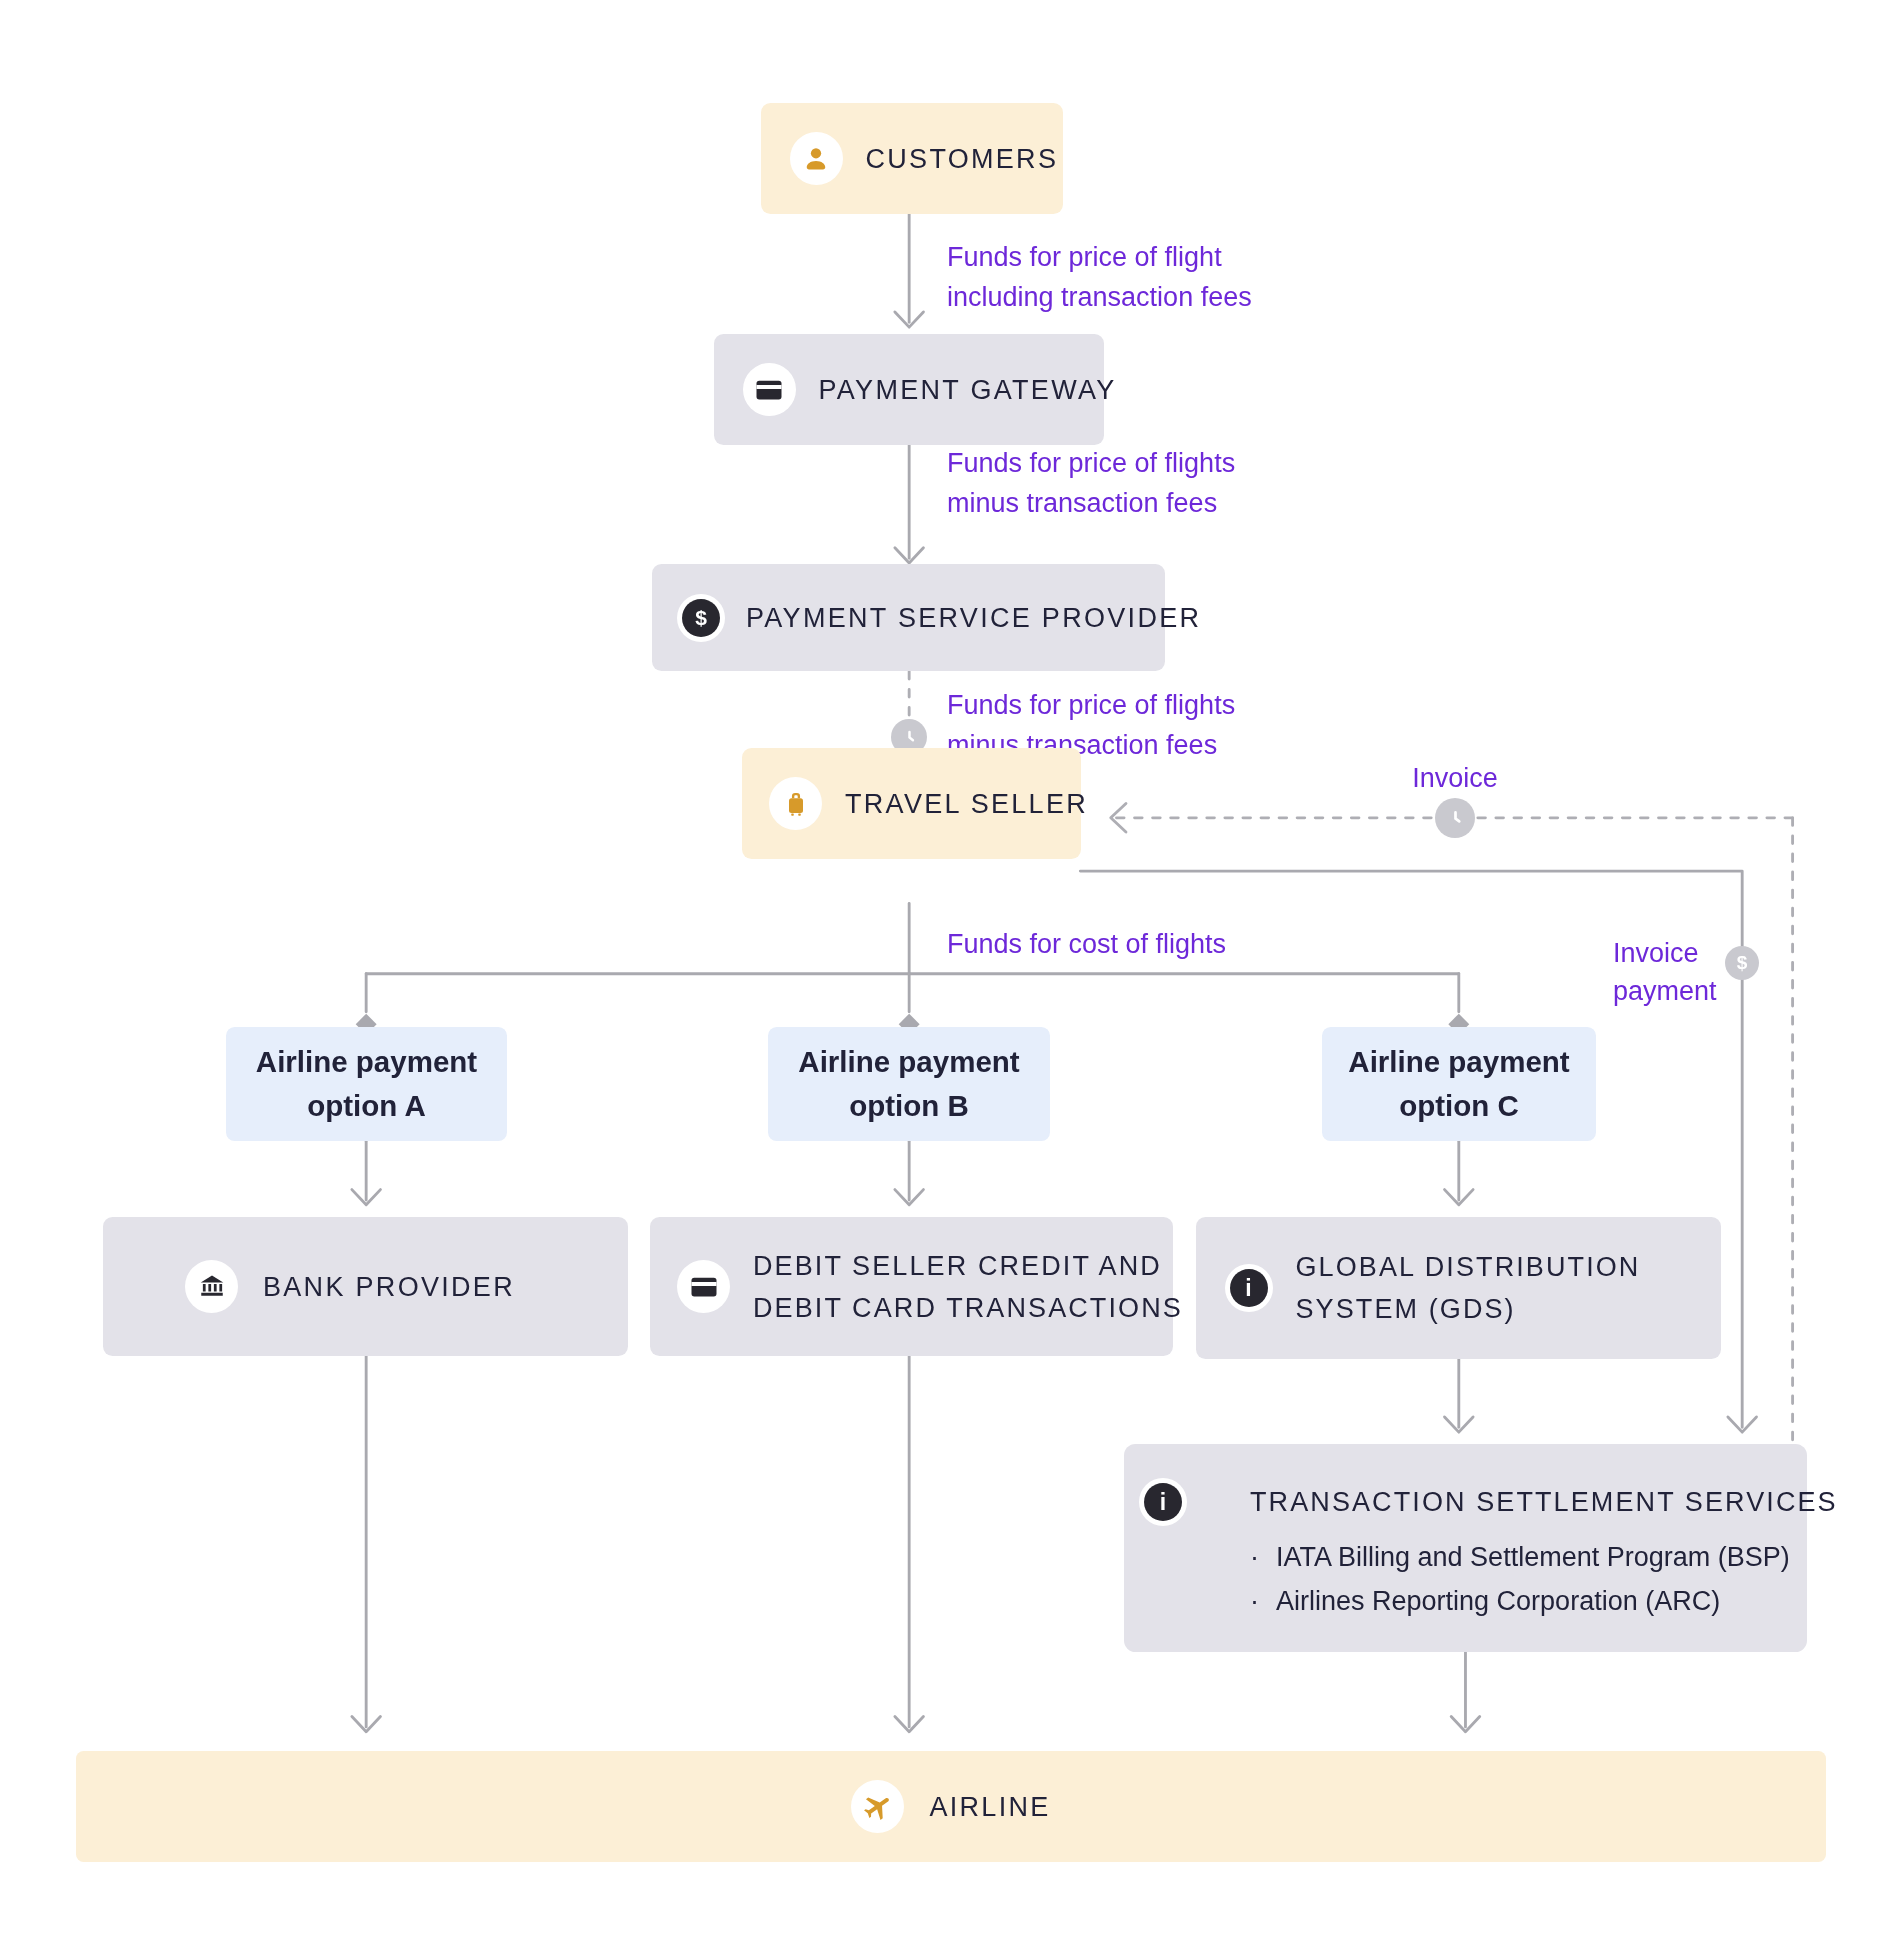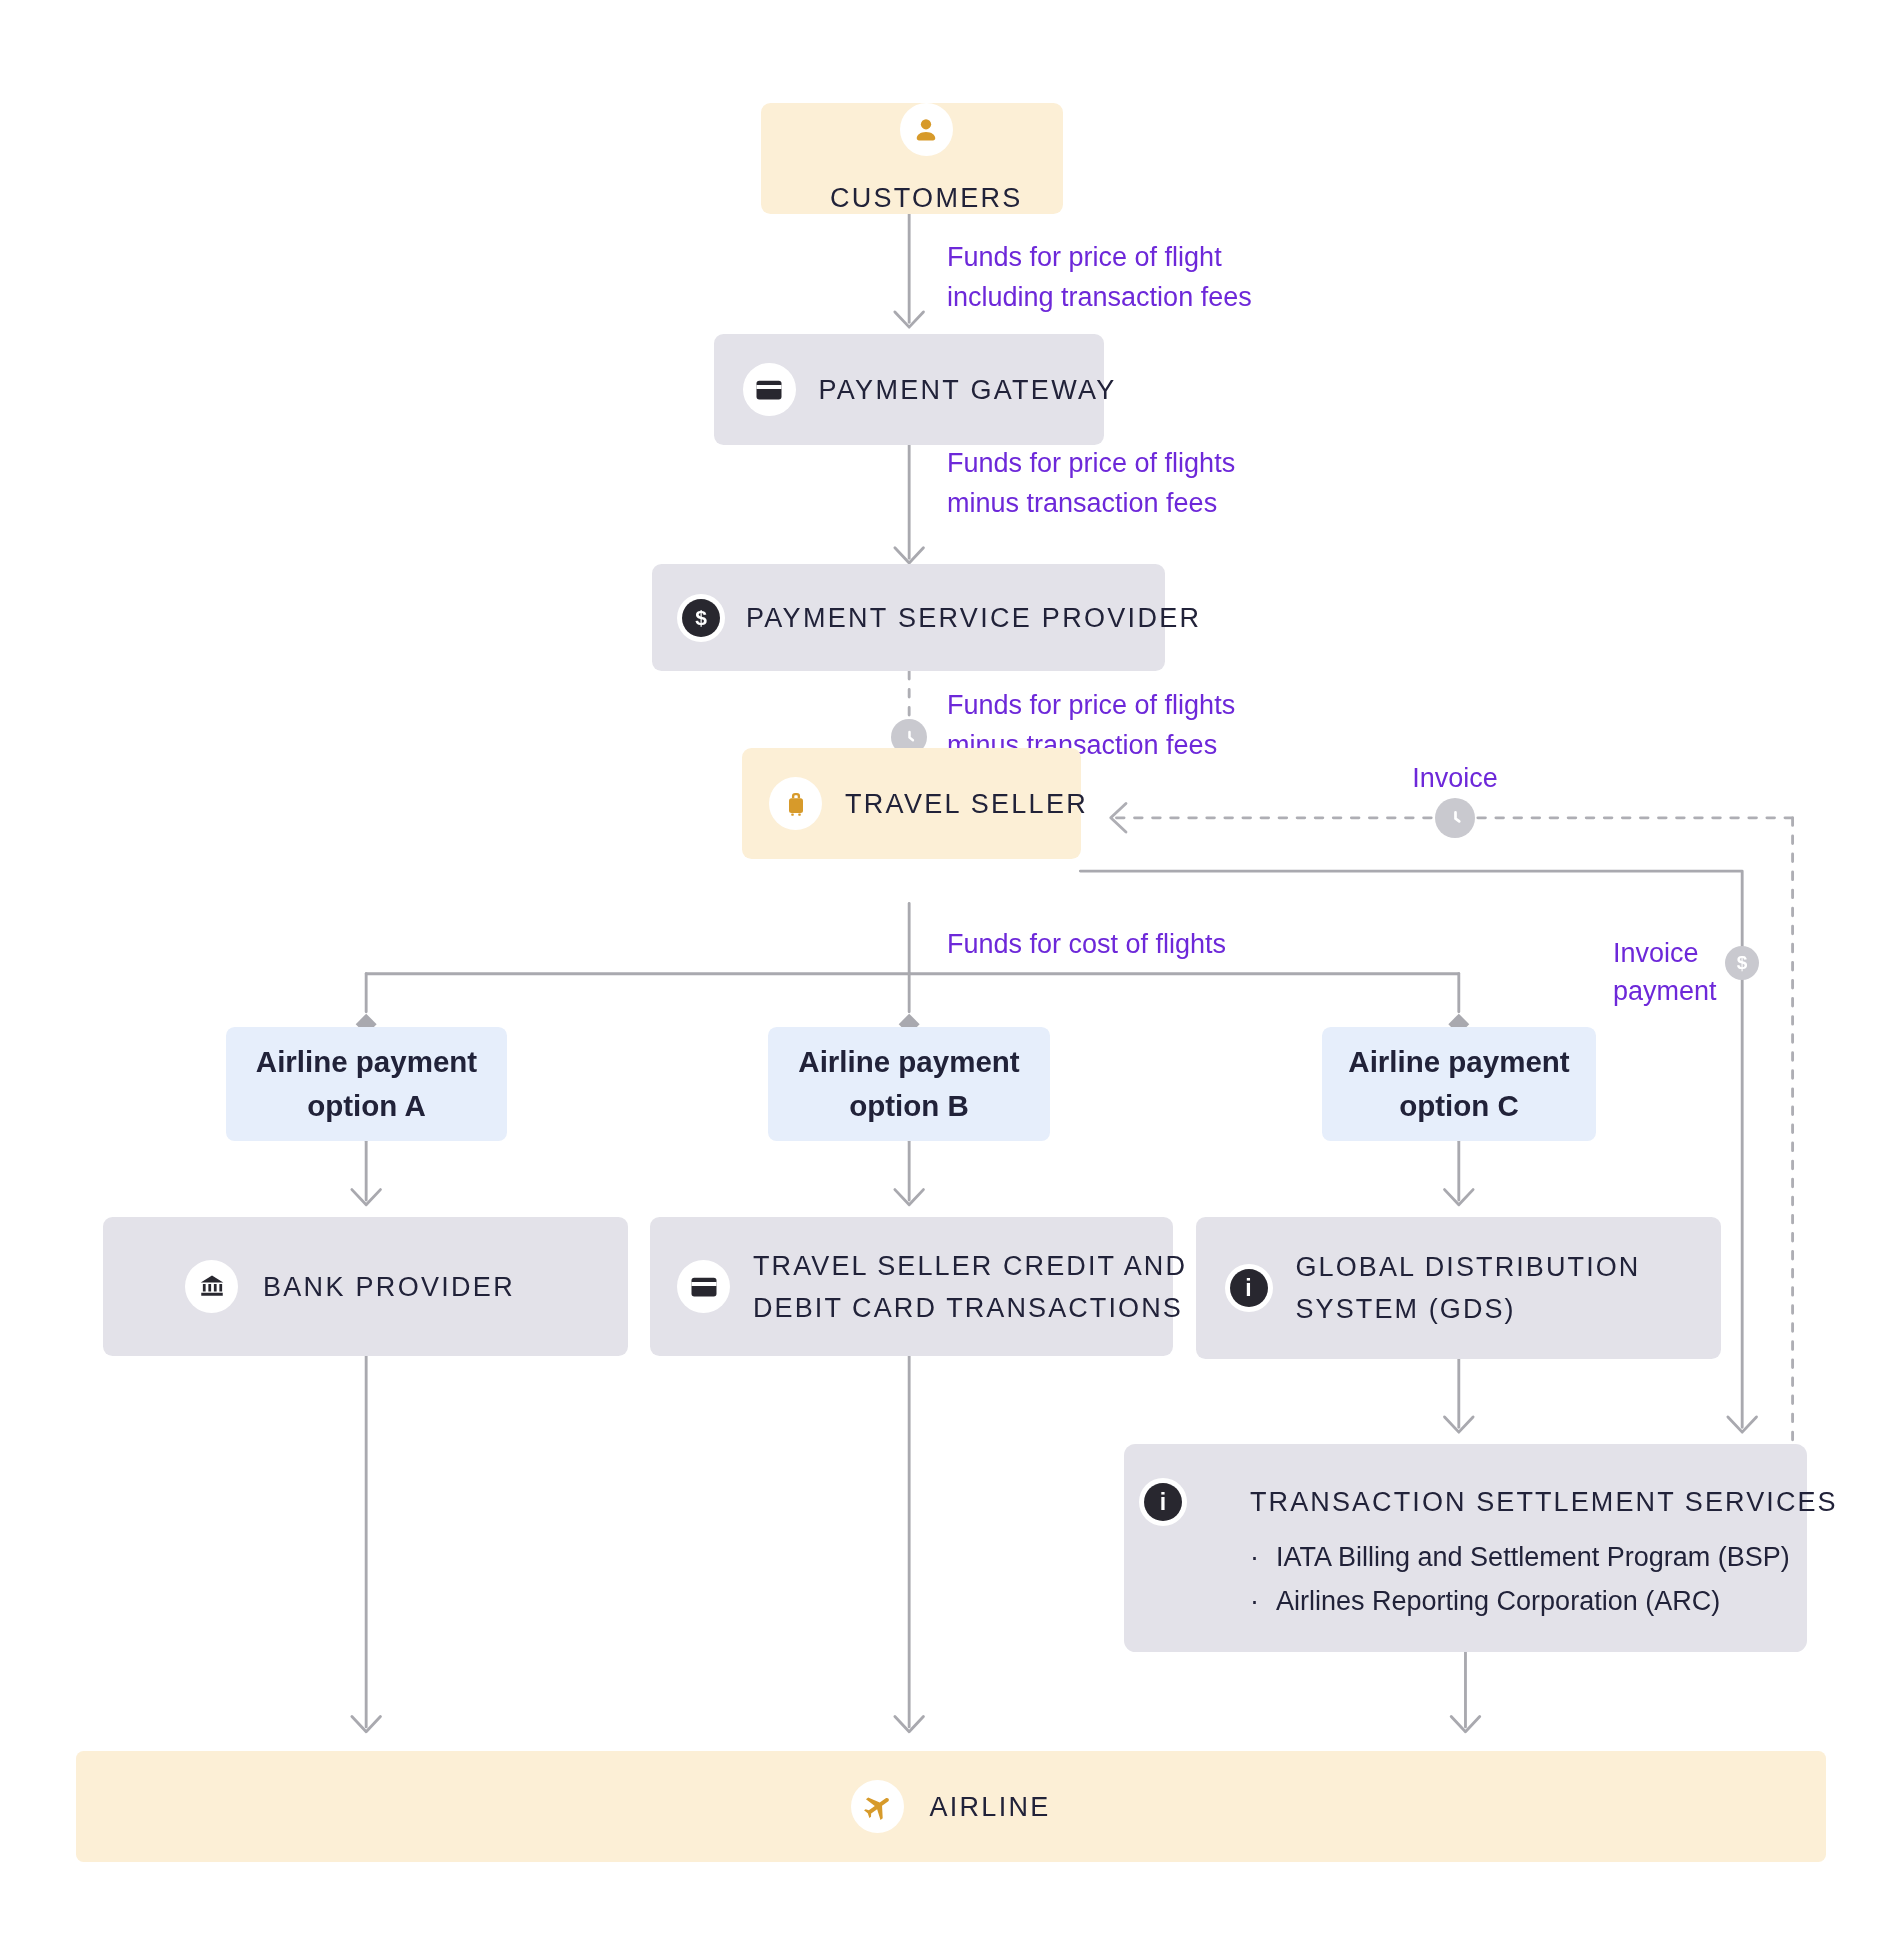--- a/index.html
+++ b/index.html
@@ -14,21 +14,21 @@
   .blue{background:#E6EEFB;}
   .ic{flex:0 0 auto;background:#fff;border-radius:50%;display:flex;align-items:center;justify-content:center;}
   .ic56{width:53px;height:53px;}
   .ic50{width:48px;height:48px;}
   .badge{width:38px;height:38px;background:#28272F;border-radius:50%;display:flex;align-items:center;justify-content:center;color:#fff;font-weight:bold;}
   .lbl{font-size:27px;letter-spacing:2.3px;line-height:38px;white-space:nowrap;}
   .lines{display:flex;flex-direction:column;}
   .lines .lbl{line-height:42px;letter-spacing:2.1px;}
 
   
-  #customers{left:761px;top:103px;width:302px;height:111px;padding-left:28.5px;gap:23px;flex-direction:column;}
+  #customers{left:761px;top:103px;width:302px;height:111px;padding-left:28.5px;gap:23px;}
   #gateway{left:714px;top:334px;width:390px;height:111px;padding-left:28.5px;gap:23px;}
   #psp{left:652px;top:564px;width:513px;height:107px;padding-left:25px;gap:21px;}
   #seller{left:742px;top:748px;width:339px;height:111px;padding-left:27px;gap:23px;}
   .opt{justify-content:center;text-align:center;font-weight:bold;font-size:29.5px;line-height:44px;border-radius:8.6px;flex-direction:column;}
   #optionA{left:226px;top:1027px;width:281px;height:114px;}
   #optionB{left:768px;top:1027px;width:282px;height:114px;}
   #optionC{left:1322px;top:1027px;width:274px;height:114px;}
   #bank{left:103px;top:1217px;width:525px;height:139px;padding-left:82px;gap:25px;}
   #tscard{left:650px;top:1217px;width:523px;height:139px;padding-left:27px;gap:23px;}
   #gds{left:1196px;top:1217px;width:525px;height:142px;padding-left:28.5px;gap:23px;}
@@ -224,21 +224,21 @@
   </div>
 
   <div class="node grey" id="tscard">
     <span class="ic ic56">
       <svg width="30" height="30" viewBox="0 0 24 24">
         <rect x="2" y="4.5" width="20" height="15" rx="2.2" fill="#28272F"></rect>
         <rect x="2" y="8" width="20" height="3.2" fill="#ffffff"></rect>
       </svg>
     </span>
     <span class="lines">
-      <span class="lbl">TRAVEL SELLER CREDIT AND</span>
+      <span class="lbl">DEBIT SELLER CREDIT AND</span>
       <span class="lbl">DEBIT CARD TRANSACTIONS</span>
     </span>
   </div>
 
   <div class="node grey" id="gds">
     <span class="ic ic50">
       <span class="badge" style="font-size:23px;font-style:normal;">i</span>
     </span>
     <span class="lines">
       <span class="lbl">GLOBAL DISTRIBUTION</span>

